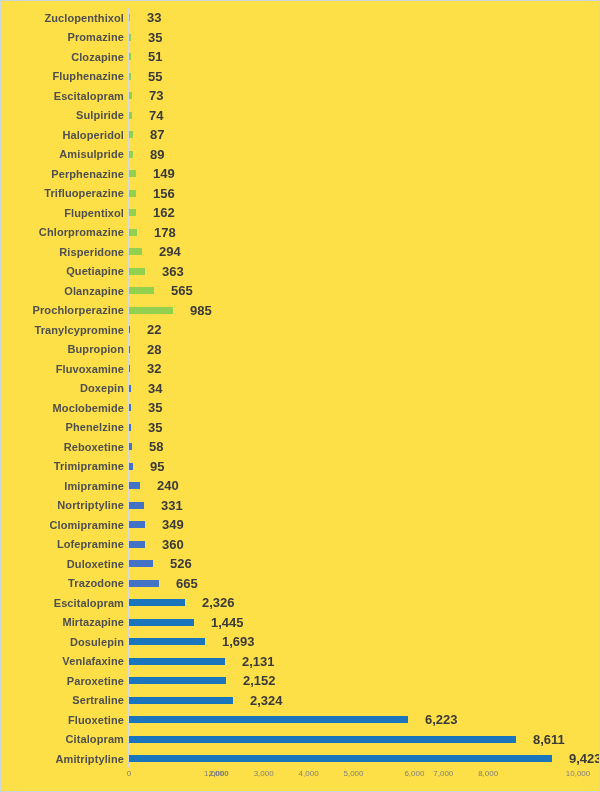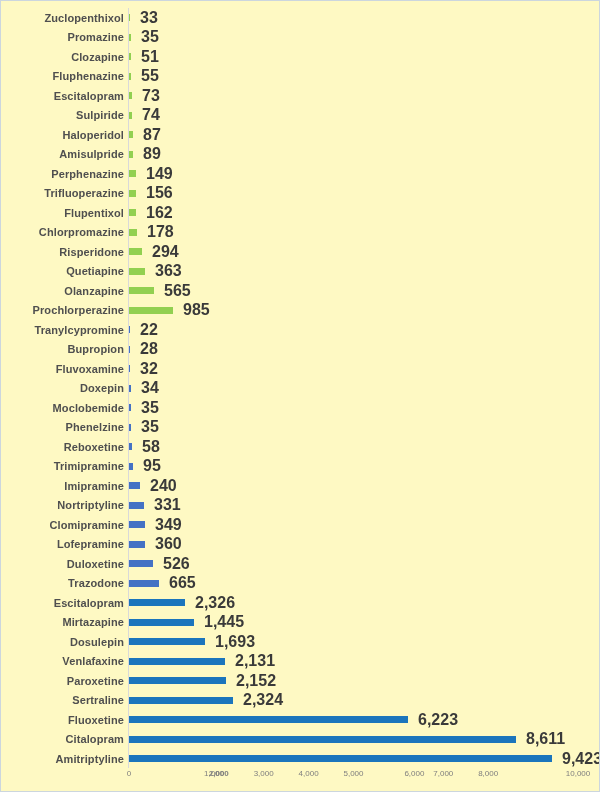--- a/index.html
+++ b/index.html
@@ -3,21 +3,21 @@
 <meta charset="utf-8">
 <style>
   html, body { margin: 0; padding: 0; background: #ffffff; }
   body { font-family: "Liberation Sans", sans-serif; }
   .frame {
     position: relative;
     width: 600px;
     height: 792px;
     box-sizing: border-box;
     border: 1px solid #ccd6de;
-    background: #fef9c3;
+    background: #fde047;
     overflow: hidden;
   }
   .rows {
     position: absolute;
     left: 0;
     top: 7px;
     width: 600px;
   }
   .row {
     display: flex;
@@ -37,22 +37,22 @@
   .barzone {
     display: flex;
     align-items: center;
     margin-left: 5px;
     height: 100%;
   }
   .bar {
     height: 7px;
   }
   .val {
-    margin-left: 10px;
-    font-size: 16px;
+    margin-left: 17px;
+    font-size: 13px;
     font-weight: bold;
     color: #3a3a3a;
     white-space: nowrap;
     text-align: right;
   }
   .yaxis-line {
     position: absolute;
     left: 127px;
     top: 7px;
     width: 1px;

